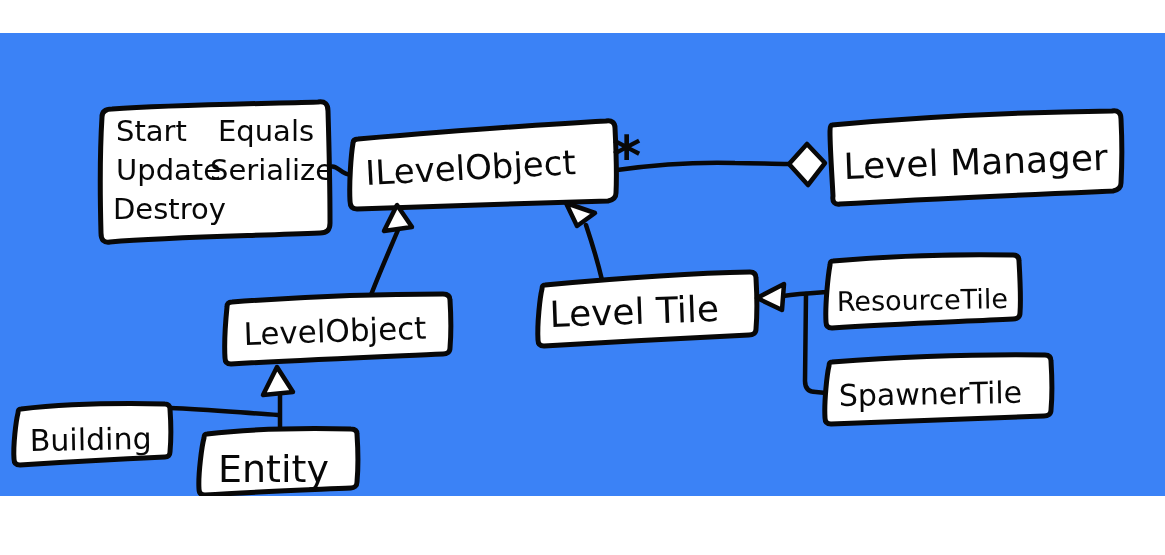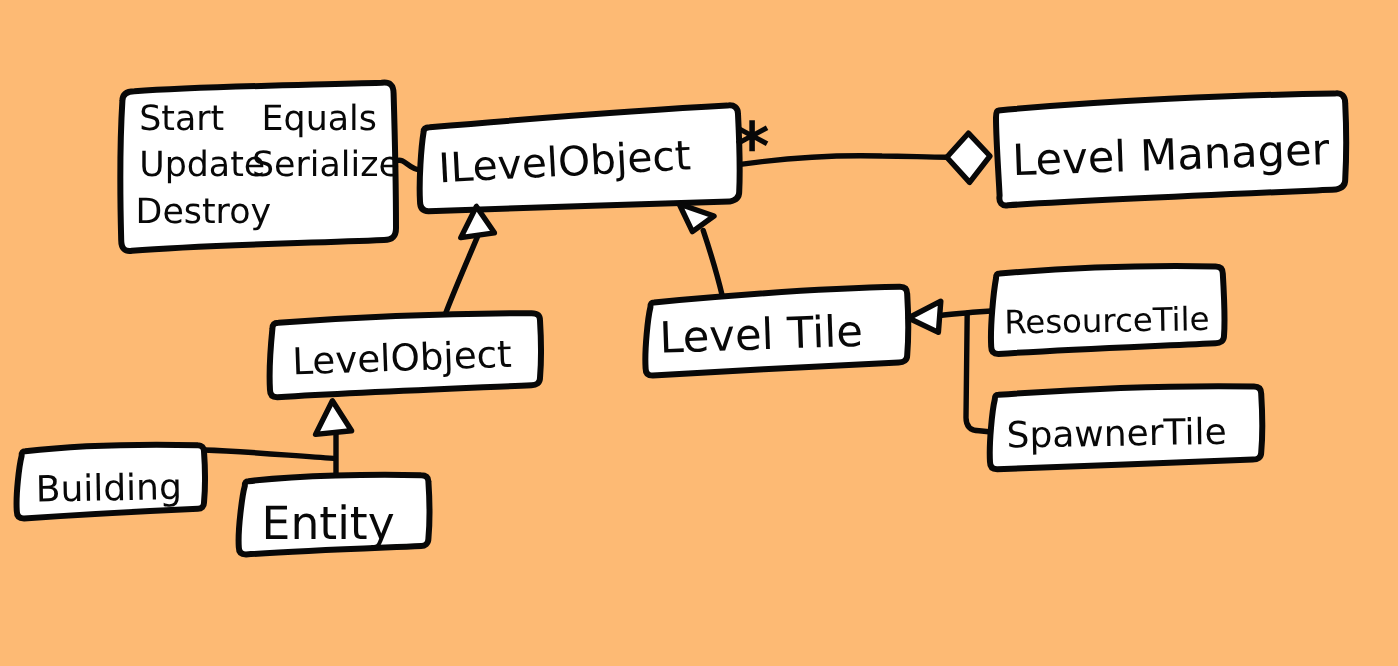--- a/index.html
+++ b/index.html
@@ -3,23 +3,24 @@
 <meta charset="utf-8">
 <style>
   html, body {
     margin: 0;
     padding: 0;
     background: #ffffff;
   }
   .stage {
     position: relative;
     width: 1165px;
-    height: 555px;
-    background: #fdba74;
+    height: 463px;
+    background: #3b82f6;
     overflow: hidden;
+    margin-top: 33px;
   }
   svg {
     display: block;
   }
   .ink-line {
     fill: none;
     stroke: #080808;
     stroke-width: 4.5;
     stroke-linecap: round;
     stroke-linejoin: round;

